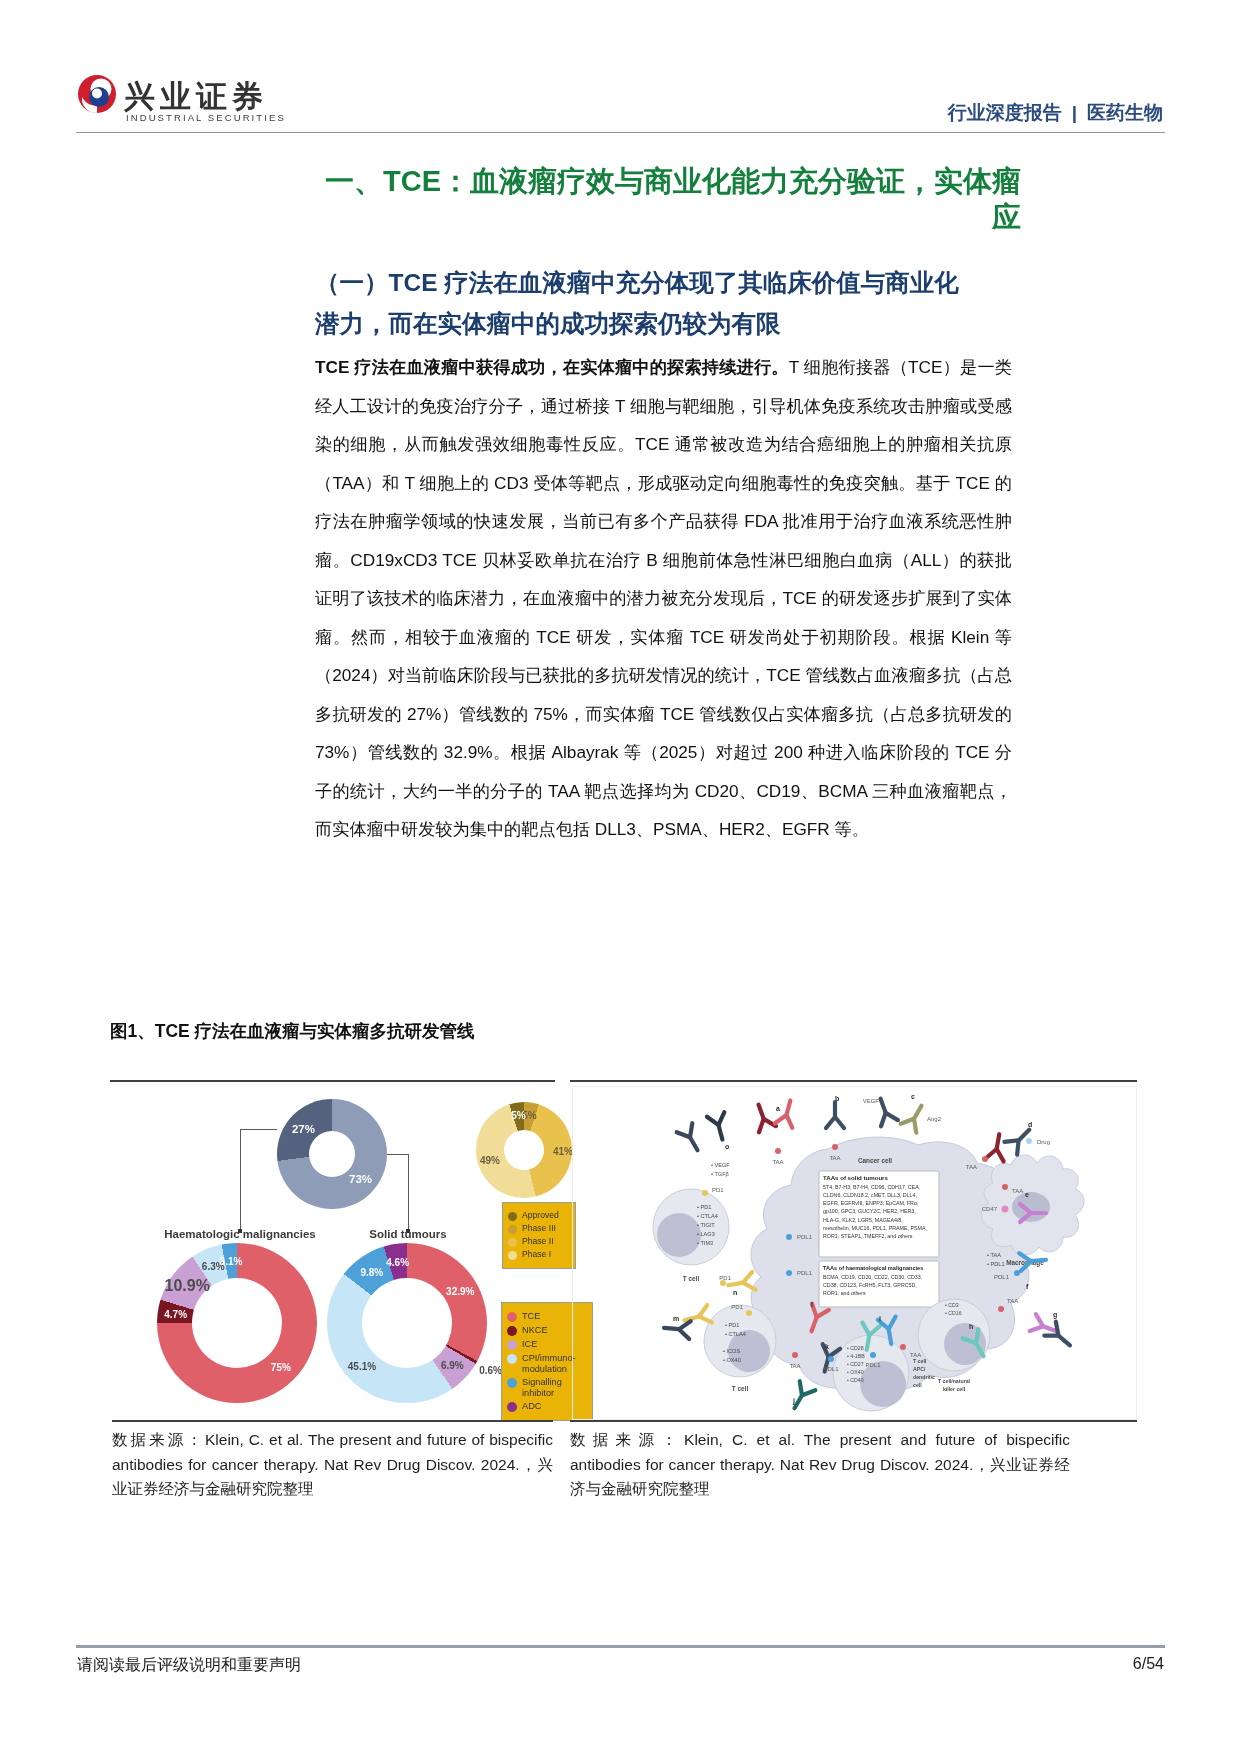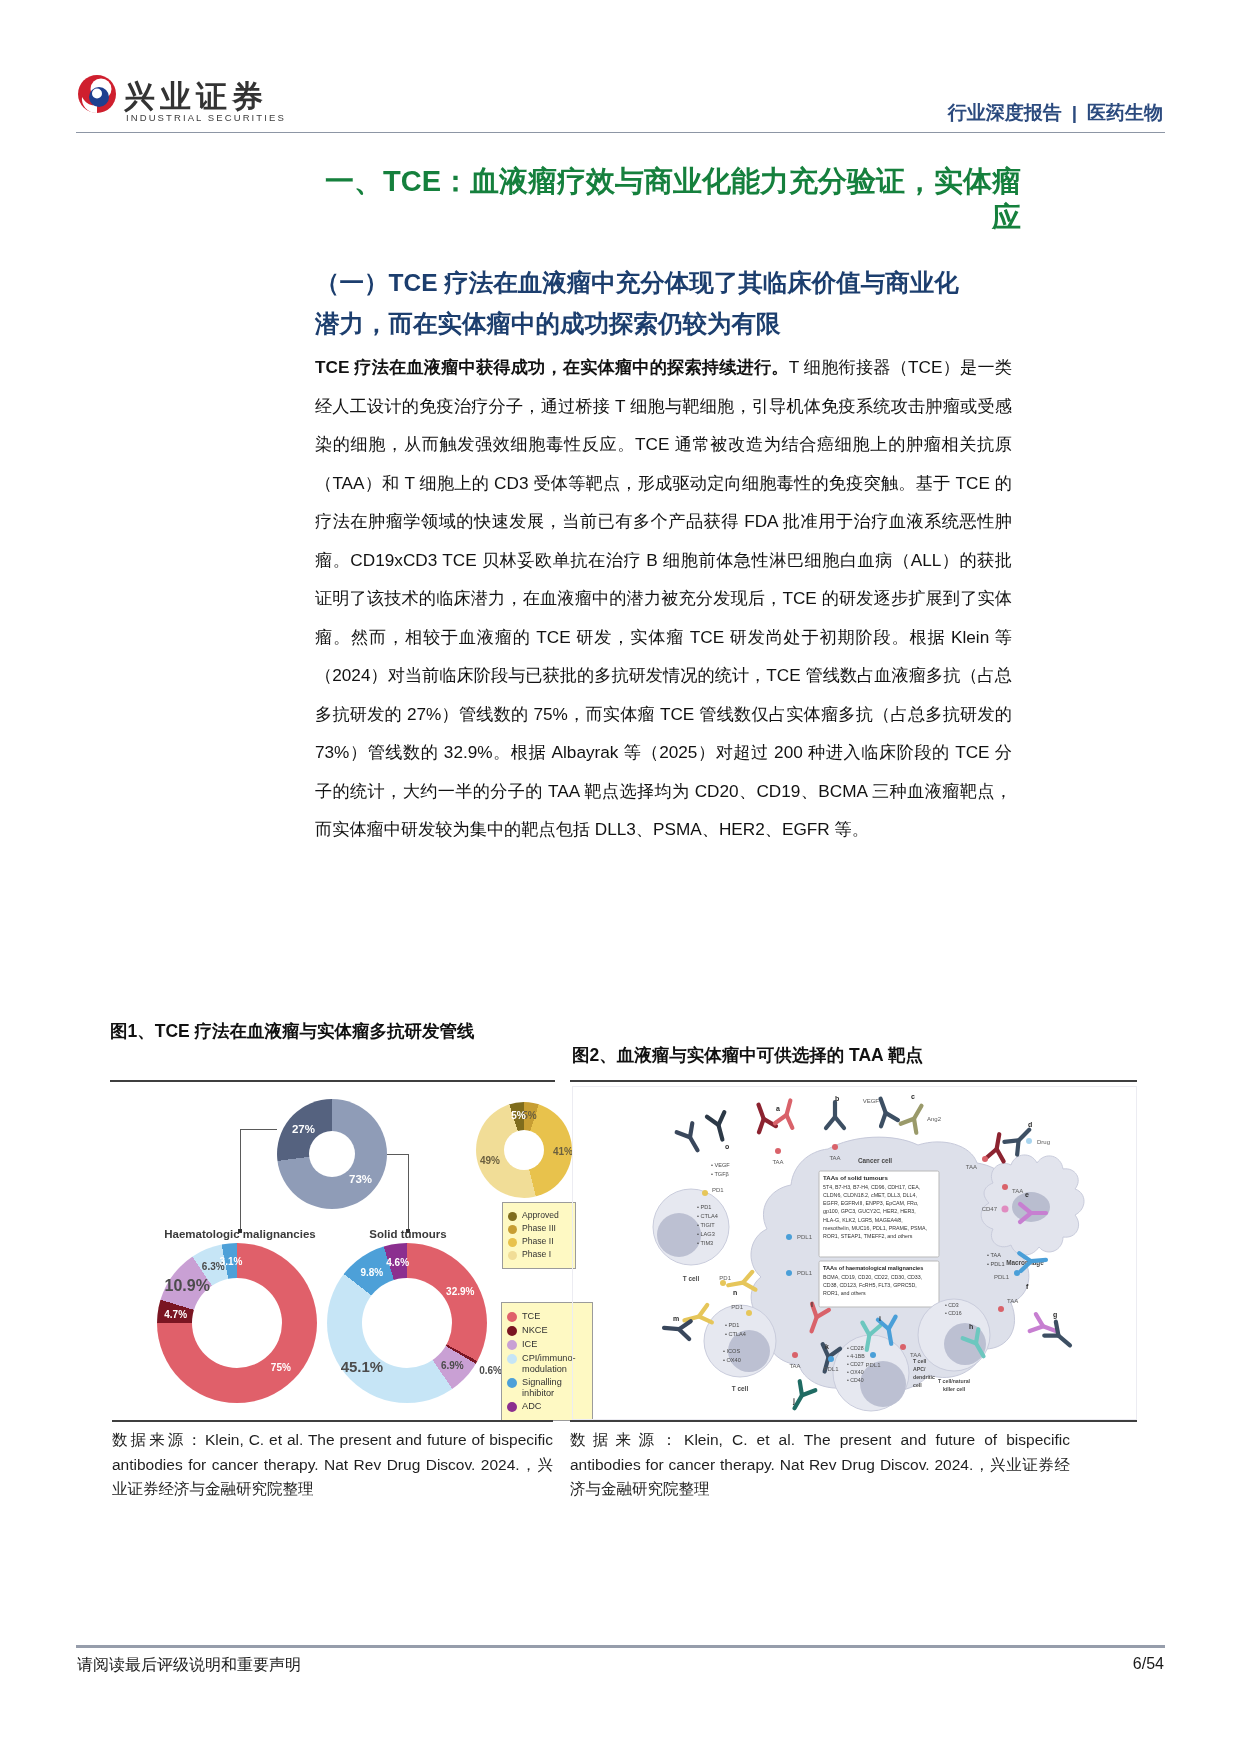--- a/index.html
+++ b/index.html
@@ -40,21 +40,21 @@
   .donut .hole{position:absolute;left:50%;top:50%;transform:translate(-50%,-50%);
                background:#fff;border-radius:50%;}
   .donut .dlabel{position:absolute;transform:translate(-50%,-50%);font-weight:bold;white-space:nowrap;}
 
   .grp-label{position:absolute;font-size:11.5px;font-weight:bold;color:#3a3a3a;text-align:center;}
   .conn{position:absolute;}
   .conn.v{width:0;border-left:1px solid #5a5a5a;}
   .conn.h{height:0;border-top:1px solid #5a5a5a;}
   .conn-dot{position:absolute;width:4px;height:4px;background:#333;}
 
-  .legend{position:absolute;border:1px solid #9b9b9b;background:#fef9c3;padding:5px 5px;}
+  .legend{position:absolute;border:1px solid #9b9b9b;background:#eab308;padding:5px 5px;}
   .legend .lrow{display:flex;align-items:flex-start;margin:3px 0;}
   .legend .ldot{border-radius:50%;flex:0 0 auto;margin-right:5px;margin-top:1px;}
   .legend.phases{left:392px;top:118px;width:62px;}
   .legend.phases .ldot{width:9px;height:9px;}
   .legend.phases .ltext{font-size:8.6px;color:#333;line-height:1.15;}
   .legend.modality{left:391px;top:218px;width:80px;}
   .legend.modality .ldot{width:10px;height:10px;}
   .legend.modality .ltext{font-size:9.2px;color:#333;line-height:1.15;}
 
   .caption{position:absolute;top:1428px;font-size:15.5px;line-height:24.5px;color:#1f1f1f;
@@ -109,21 +109,20 @@
     <div>潜力，而在实体瘤中的成功探索仍较为有限</div>
   </div>
 
   <div class="body-p">
     <span class="lead">TCE 疗法在血液瘤中获得成功，在实体瘤中的探索持续进行。</span><span>T 细胞衔接器（TCE）是一类经人工设计的免疫治疗分子，通过桥接 T 细胞与靶细胞，引导机体免疫系统攻击肿瘤或受感染的细胞，从而触发强效细胞毒性反应。TCE 通常被改造为结合癌细胞上的肿瘤相关抗原（TAA）和 T 细胞上的 CD3 受体等靶点，形成驱动定向细胞毒性的免疫突触。基于 TCE 的疗法在肿瘤学领域的快速发展，当前已有多个产品获得 FDA 批准用于治疗血液系统恶性肿瘤。CD19xCD3 TCE 贝林妥欧单抗在治疗 B 细胞前体急性淋巴细胞白血病（ALL）的获批证明了该技术的临床潜力，在血液瘤中的潜力被充分发现后，TCE 的研发逐步扩展到了实体瘤。然而，相较于血液瘤的 TCE 研发，实体瘤 TCE 研发尚处于初期阶段。根据 Klein 等（2024）对当前临床阶段与已获批的多抗研发情况的统计，TCE 管线数占血液瘤多抗（占总多抗研发的 27%）管线数的 75%，而实体瘤 TCE 管线数仅占实体瘤多抗（占总多抗研发的 73%）管线数的 32.9%。根据 Albayrak 等（2025）对超过 200 种进入临床阶段的 TCE 分子的统计，大约一半的分子的 TAA 靶点选择均为 CD20、CD19、BCMA 三种血液瘤靶点，而实体瘤中研发较为集中的靶点包括 DLL3、PSMA、HER2、EGFR 等。</span>
   </div>
 
   <div class="fig-title fig1-title">
     <div>图1、TCE 疗法在血液瘤与实体瘤多抗研发管线</div>
   </div>
-  <div class="fig-title fig2-title">图2、血液瘤与实体瘤中可供选择的 TAA 靶点</div>
   <div class="fig-rule fig1-rule"></div>
   <div class="fig-rule fig2-rule"></div>
 
   <div class="fig1-chart">
     <div class="conn h" style="left:130px;top:45px;width:37px;"></div>
     <div class="conn v" style="left:130px;top:45px;height:102px;"></div>
     <div class="conn h" style="left:277px;top:70px;width:21px;"></div>
     <div class="conn v" style="left:298px;top:70px;height:77px;"></div>
     <div class="conn-dot" style="left:128px;top:145px;"></div>
     <div class="conn-dot" style="left:296px;top:145px;"></div>
@@ -146,21 +145,21 @@
         <span class="dlabel" style="left: 18.6746px; top: 70.8786px; color: rgb(255, 255, 255); font-size: 10px;">4.7%</span>
         <span class="dlabel" style="left: 30.1866px; top: 43.0862px; color: rgb(76, 76, 76); font-size: 16px;">10.9%</span>
         <span class="dlabel" style="left: 56.2736px; top: 22.7195px; color: rgb(76, 76, 76); font-size: 10px;">6.3%</span>
         <span class="dlabel" style="left: 73.9714px; top: 18.2938px; color: rgb(255, 255, 255); font-size: 10px;">3.1%</span>
       </div>
     <div class="donut" style="left: 217px; top: 159px; width: 160px; height: 160px; background: conic-gradient(rgb(224, 96, 106) 0deg, rgb(224, 96, 106) 118.44deg, rgb(122, 21, 34) 118.44deg, rgb(122, 21, 34) 120.6deg, rgb(201, 160, 212) 120.6deg, rgb(201, 160, 212) 145.44deg, rgb(198, 229, 246) 145.44deg, rgb(198, 229, 246) 307.8deg, rgb(77, 160, 216) 307.8deg, rgb(77, 160, 216) 343.08deg, rgb(139, 47, 143) 343.08deg, rgb(139, 47, 143) 359.64deg);">
         <div class="hole" style="width: 90px; height: 90px;"></div>
         <span class="dlabel" style="left: 133.267px; top: 48.2719px; color: rgb(255, 255, 255); font-size: 10px;">32.9%</span>
         <span class="dlabel" style="left: 163.538px; top: 127.302px; color: rgb(76, 76, 76); font-size: 10px;">0.6%</span>
         <span class="dlabel" style="left: 125.329px; top: 122.3px; color: rgb(76, 76, 76); font-size: 10px;">6.9%</span>
-        <span class="dlabel" style="left: 34.9375px; top: 122.584px; color: rgb(76, 76, 76); font-size: 15px;">45.1%</span>
+        <span class="dlabel" style="left: 34.9375px; top: 122.584px; color: rgb(76, 76, 76); font-size: 10px;">45.1%</span>
         <span class="dlabel" style="left: 44.8293px; top: 28.941px; color: rgb(255, 255, 255); font-size: 10px;">9.8%</span>
         <span class="dlabel" style="left: 70.686px; top: 18.7036px; color: rgb(255, 255, 255); font-size: 10px;">4.6%</span>
       </div>
 
     <div class="grp-label" style="left:30px;top:144px;width:200px;">Haematologic malignancies</div>
     <div class="grp-label" style="left:228px;top:144px;width:140px;">Solid tumours</div>
 
     <div class="legend phases">
         <div class="lrow">
           <span class="ldot" style="background: rgb(127, 108, 29);"></span>

